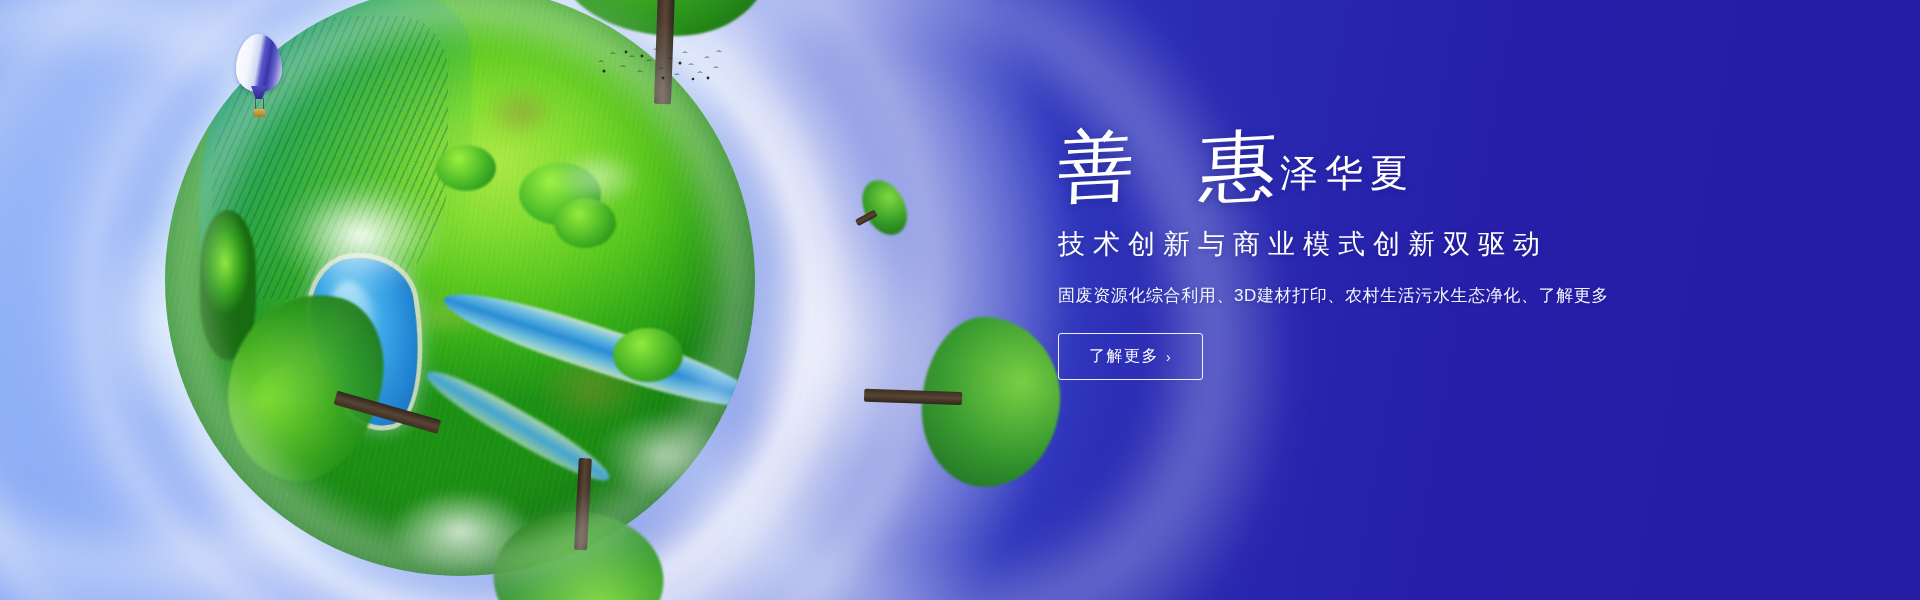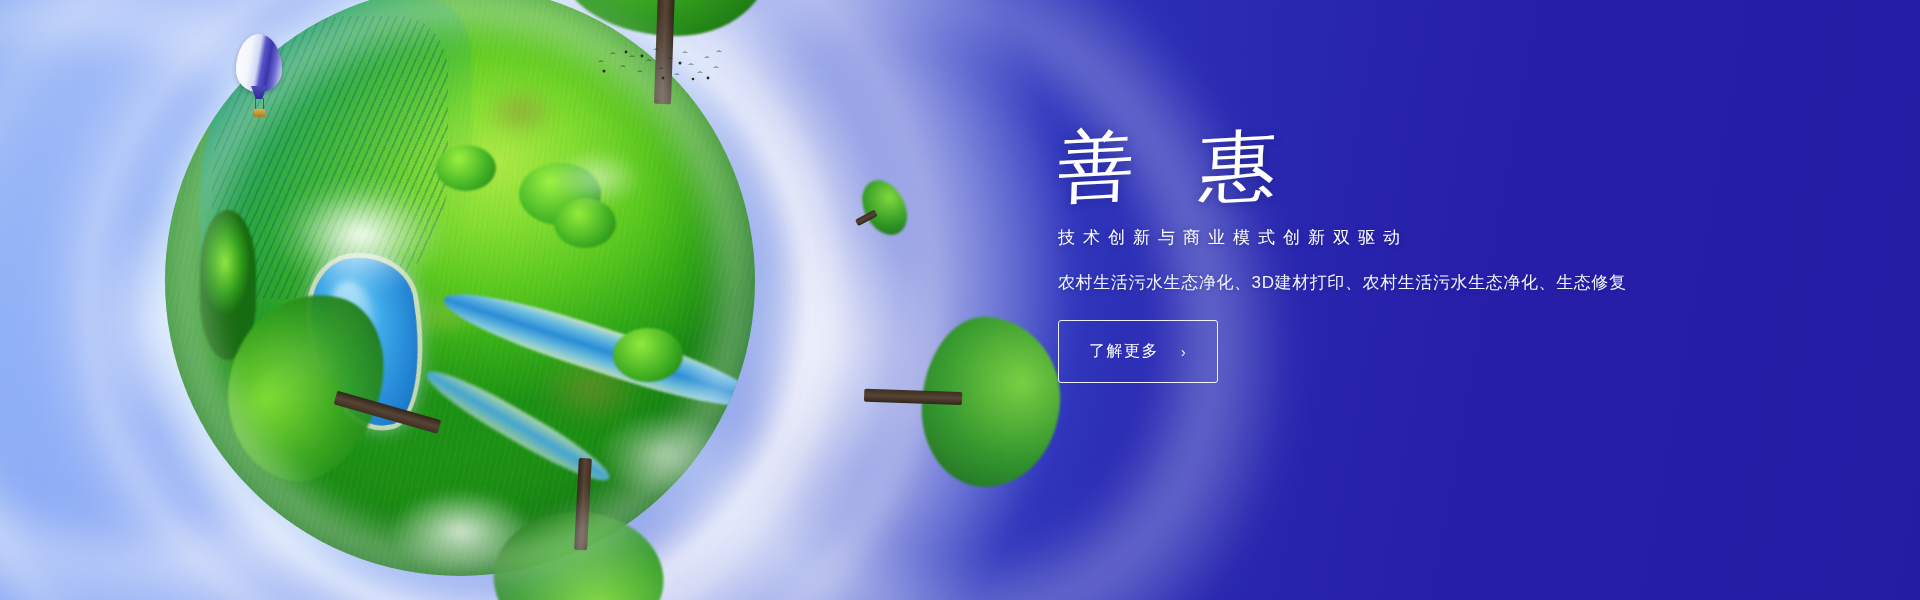--- a/index.html
+++ b/index.html
@@ -294,31 +294,31 @@
   }
   .hl-small {
     font-family:"DejaVu Serif","Liberation Serif",serif;
     font-size:38px; line-height:1; color:#ffffff; font-weight:400;
     letter-spacing:7px; text-shadow:0 1px 7px rgba(10,20,90,.30);
     position:relative; top:-6px;
   }
   #hl-gap { width:62px; }
 
   #subtitle {
-    margin-top:24px; color:#ffffff; font-size:17px; letter-spacing:8px;
+    margin-top:24px; color:#ffffff; font-size:27px; letter-spacing:8px;
     font-weight:400; text-shadow:0 1px 6px rgba(10,20,90,.32);
   }
   #description {
     margin-top:22px; color:#f2f5ff; font-size:17px; letter-spacing:.6px;
     font-weight:400; text-shadow:0 1px 4px rgba(10,20,90,.30);
   }
 
   #cta-button {
-    margin-top:26px; display:inline-flex; align-items:center; gap:22px;
-    padding:20px 30px; border:1px solid rgba(255,255,255,.92);
+    margin-top:26px; display:inline-flex; align-items:center; gap:7px;
+    padding:12px 30px; border:1px solid rgba(255,255,255,.92);
     border-radius:3px; background:transparent; cursor:pointer;
     color:#ffffff; font-size:16px; letter-spacing:1.5px;
     font-family:"Liberation Sans","DejaVu Sans",sans-serif;
   }
   #cta-chevron { font-size:14px; line-height:1; opacity:.95; }
 </style>
 </head>
 <body>
 
 <div id="banner">
@@ -425,25 +425,26 @@
 
   <div id="copy">
 
     <div id="headline">
       <span class="hl-group">
         <span class="hl-big">善</span>
       </span>
       <span id="hl-gap"></span>
       <span class="hl-group">
         <span class="hl-big">惠</span>
+        <span class="hl-small">泽华夏</span>
       </span>
     </div>
 
     <div id="subtitle">技术创新与商业模式创新双驱动</div>
-    <div id="description">农村生活污水生态净化、3D建材打印、农村生活污水生态净化、生态修复</div>
+    <div id="description">固废资源化综合利用、3D建材打印、农村生活污水生态净化、了解更多</div>
 
     <div id="cta-button">
       <span>了解更多</span>
       <span id="cta-chevron">›</span>
     </div>
 
   </div>
 </div>
 
 </body></html>

